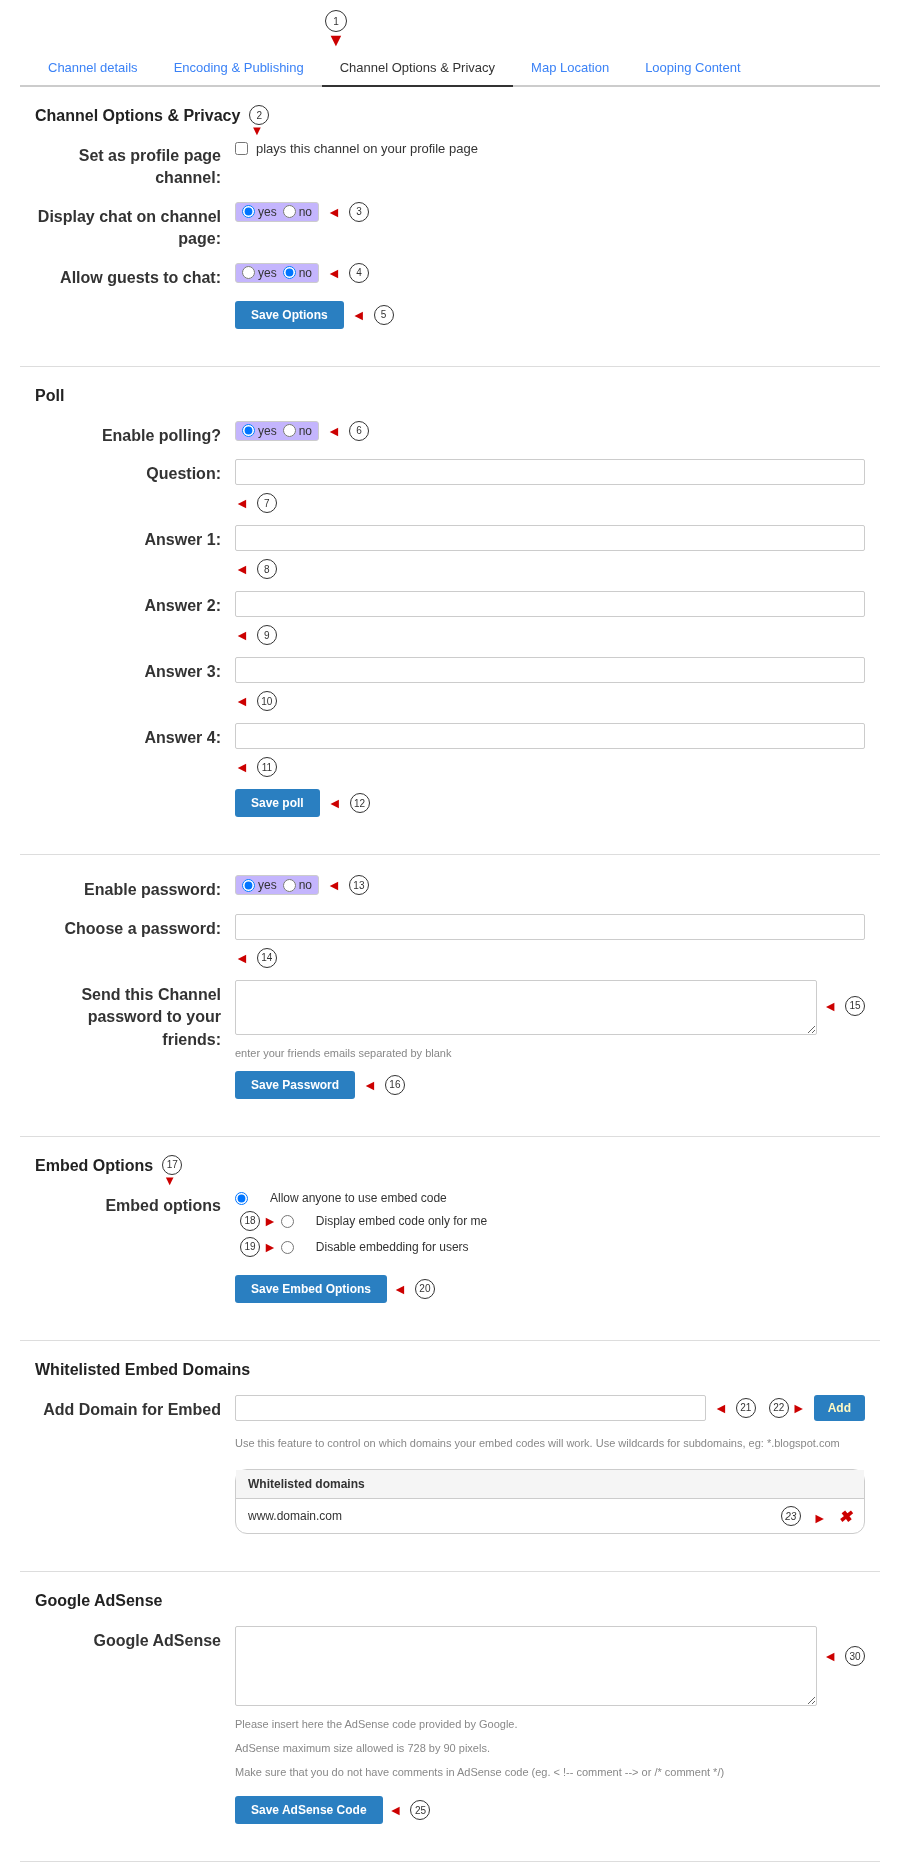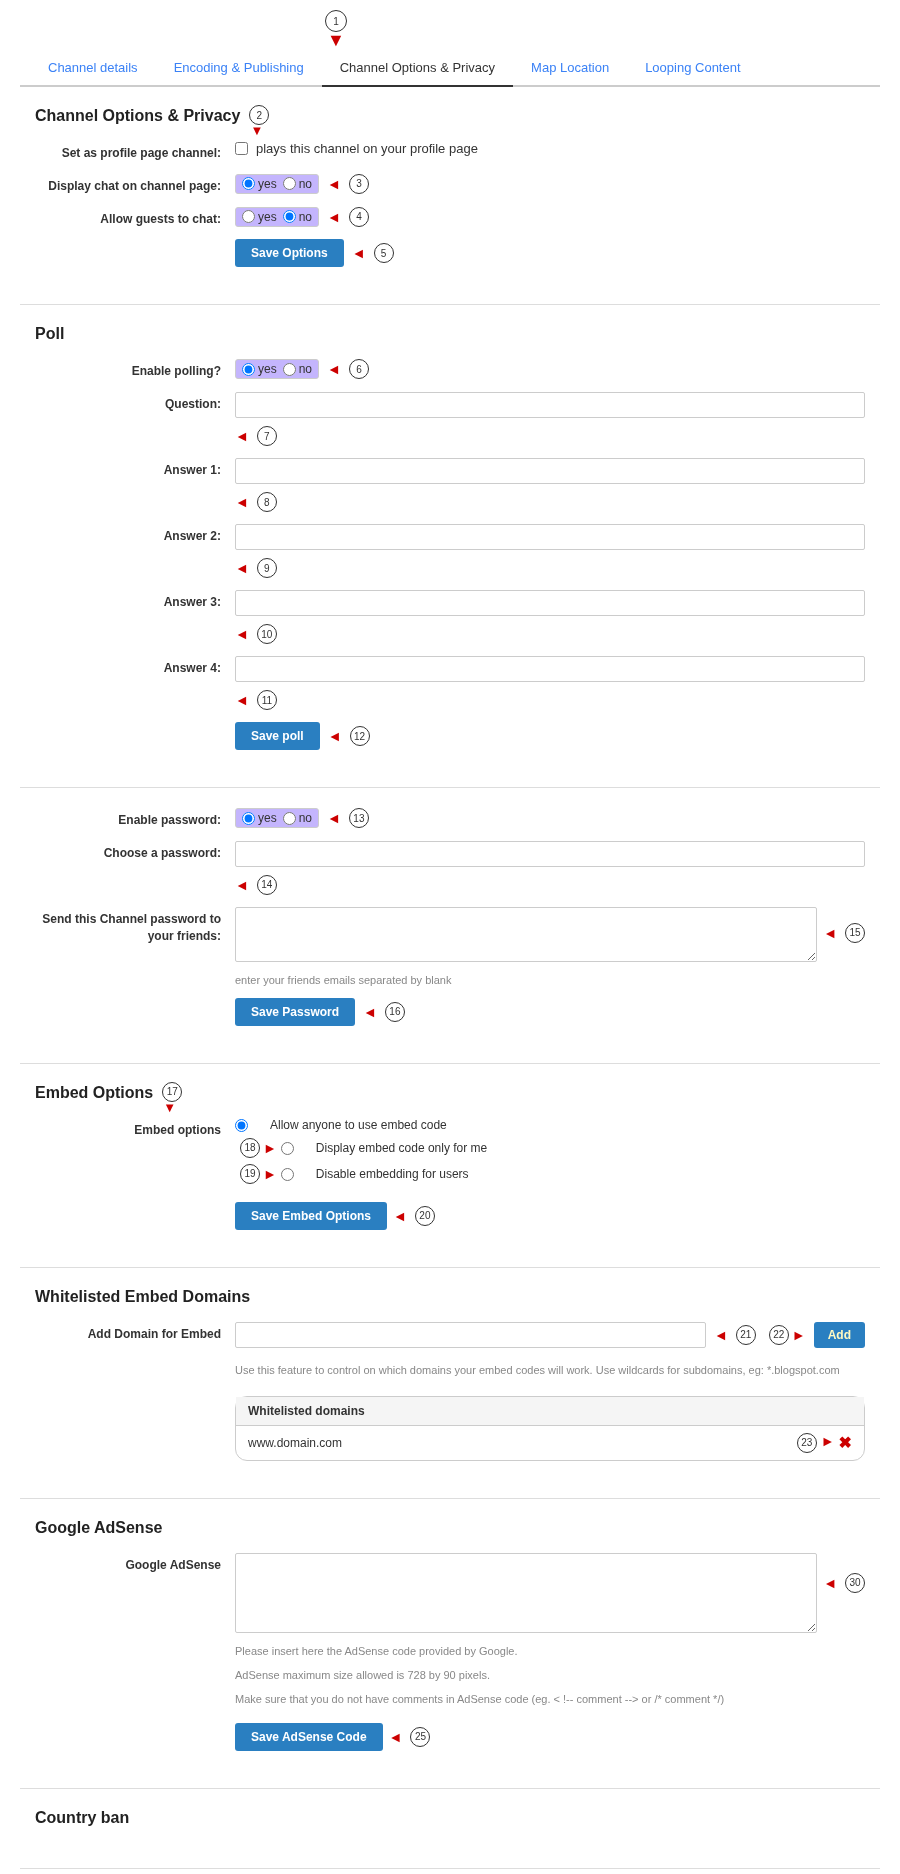--- a/index.html
+++ b/index.html
@@ -54,21 +54,21 @@
       display: flex;
       align-items: flex-start;
       margin-bottom: 12px;
     }
     .form-label {
       text-align: right;
       width: 200px;
       min-width: 200px;
       padding-right: 14px;
       font-weight: bold;
-      font-size: 12px;
+      font-size: 16px;
       padding-top: 4px;
       line-height: 1.4;
     }
     .form-control-area {
       flex: 1;
       display: flex;
       align-items: center;
       gap: 8px;
       flex-wrap: wrap;
       position: relative;
@@ -551,21 +551,21 @@
       </div>
     </div>
 
     <div class="form-row">
       <div class="form-label"></div>
       <div class="form-control-area">
         <div class="whitelisted-box">
           <div class="box-header">Whitelisted domains</div>
           <div class="domain-row">
             <span>www.domain.com</span>
-            <div style="display:flex;align-items:flex-start;gap:4px;">
+            <div style="display:flex;align-items:flex-end;gap:12px;font-style:italic;">
               <span class="inline-ann">23</span>
               <span style="color:#cc0000;font-size:14px;">►</span>
               <span class="delete-x">✖</span>
             </div>
           </div>
         </div>
       </div>
     </div>
   </div>
 

